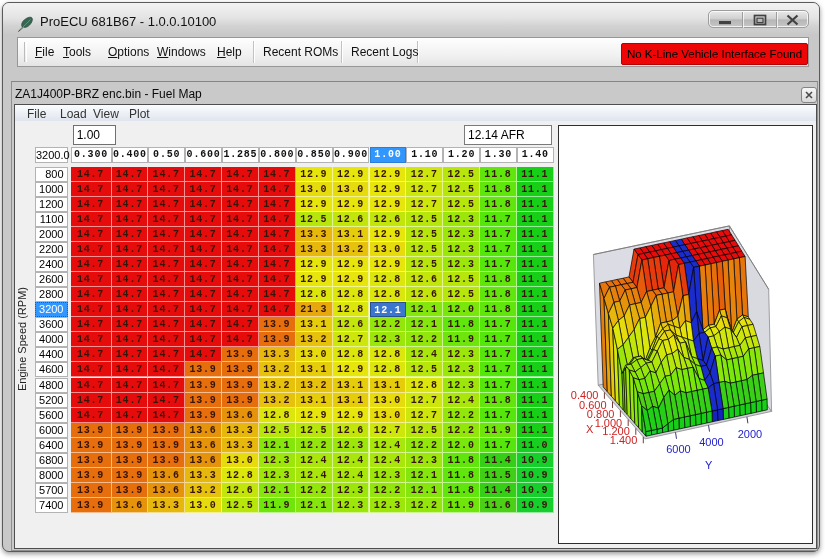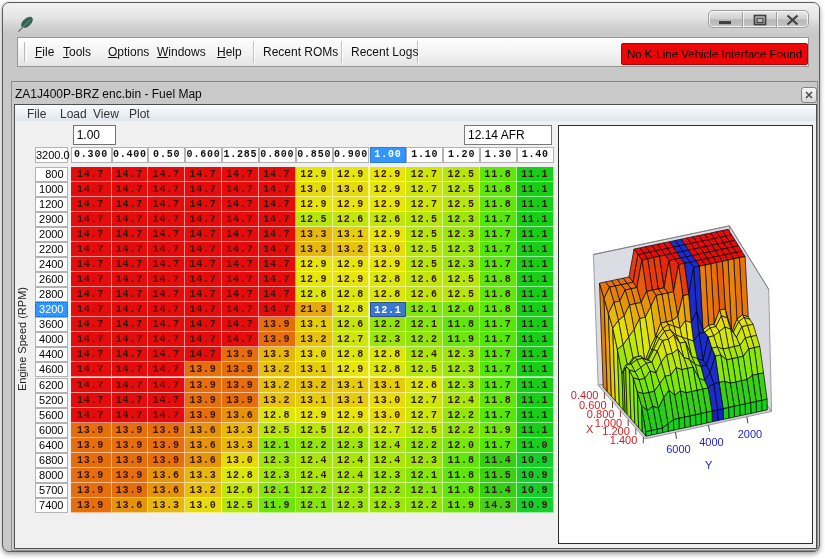--- a/index.html
+++ b/index.html
@@ -42,20 +42,21 @@
 .hdrbar { position:absolute; background:#f2f2f2; border:1px solid #c6c6c6; }
 .axr { font-size:11px; fill:#c22; font-family:"Liberation Sans",sans-serif; }
 .axb { font-size:11px; fill:#22c; font-family:"Liberation Sans",sans-serif; }
 </style></head><body>
 <div id="win">
   <div id="tbar"></div>
   <svg class="abs" style="left:13px;top:11px" width="20" height="20" viewBox="0 0 20 20">
     <path d="M2.5 17.5 C3.5 16 5 14.5 6.5 13.2 L5.8 12 C5.2 10.2 6.2 7.8 8.2 6 C10.5 3.8 13.8 2.6 15.4 3.4 C17 4.2 16.6 7 14.8 9.6 C13.2 11.9 10.6 13.6 8.6 13.4 L7.6 13.1 C5.8 14.6 4 16.2 2.5 17.5 Z" fill="#356753" stroke="#24483a" stroke-width="0.7"></path>
     <path d="M4.5 15.5 C7.5 12.5 11 9 14.5 5.5" stroke="#6fa188" stroke-width="0.8" fill="none"></path>
   </svg>
+  <div id="title">ProECU 681B67 - 1.0.0.10100</div>
   <div id="wbtns">
     <div class="wsep" style="left:33px"></div>
       <div class="wsep" style="left:67px"></div>
     <svg class="abs" style="left:0;top:0" width="101" height="18" viewBox="0 0 101 18">
       <rect x="10" y="10" width="12" height="3.2" fill="#414141"></rect>
       <rect x="45.5" y="4.5" width="11" height="9" fill="none" stroke="#414141" stroke-width="1.7"></rect>
       <rect x="48" y="7.2" width="6" height="4.4" fill="none" stroke="#414141" stroke-width="1.2"></rect>
       <path d="M78.5 4.5 L88.5 13.5 M88.5 4.5 L78.5 13.5" stroke="#414141" stroke-width="2.2"></path>
     </svg>
   </div>
@@ -154,21 +155,21 @@
     <div class="dc" style="left:185.2px;top:211.7px;width:36.8px;height:15.07px;background:hsl(0,90%,47.5%)">14.7</div>
     <div class="dc" style="left:222.0px;top:211.7px;width:36.8px;height:15.07px;background:hsl(0,90%,47.5%)">14.7</div>
     <div class="dc" style="left:258.9px;top:211.7px;width:36.9px;height:15.07px;background:hsl(0,90%,47.5%)">14.7</div>
     <div class="dc" style="left:295.8px;top:211.7px;width:36.9px;height:15.07px;background:hsl(73,90%,47.5%)">12.5</div>
     <div class="dc" style="left:332.6px;top:211.7px;width:36.9px;height:15.07px;background:hsl(70,90%,47.5%)">12.6</div>
     <div class="dc" style="left:369.5px;top:211.7px;width:36.9px;height:15.07px;background:hsl(70,90%,47.5%)">12.6</div>
     <div class="dc" style="left:406.3px;top:211.7px;width:36.9px;height:15.07px;background:hsl(73,90%,47.5%)">12.5</div>
     <div class="dc" style="left:443.2px;top:211.7px;width:36.9px;height:15.07px;background:hsl(80,90%,47.5%)">12.3</div>
     <div class="dc" style="left:480.0px;top:211.7px;width:36.9px;height:15.07px;background:hsl(100,90%,47.5%)">11.7</div>
     <div class="dc" style="left:516.9px;top:211.7px;width:36.9px;height:15.07px;background:hsl(120,80%,45.0%)">11.1</div>
-    <div class="rh" style="left:35.0px;top:211.7px;width:32.5px;height:15.07px">2900</div>
+    <div class="rh" style="left:35.0px;top:211.7px;width:32.5px;height:15.07px">1100</div>
     <div class="dc" style="left:70.5px;top:226.8px;width:41.0px;height:15.07px;background:hsl(0,90%,47.5%)">14.7</div>
     <div class="dc" style="left:111.5px;top:226.8px;width:36.8px;height:15.07px;background:hsl(0,90%,47.5%)">14.7</div>
     <div class="dc" style="left:148.3px;top:226.8px;width:36.8px;height:15.07px;background:hsl(0,90%,47.5%)">14.7</div>
     <div class="dc" style="left:185.2px;top:226.8px;width:36.8px;height:15.07px;background:hsl(0,90%,47.5%)">14.7</div>
     <div class="dc" style="left:222.0px;top:226.8px;width:36.8px;height:15.07px;background:hsl(0,90%,47.5%)">14.7</div>
     <div class="dc" style="left:258.9px;top:226.8px;width:36.9px;height:15.07px;background:hsl(0,90%,47.5%)">14.7</div>
     <div class="dc" style="left:295.8px;top:226.8px;width:36.9px;height:15.07px;background:hsl(47,90%,47.5%)">13.3</div>
     <div class="dc" style="left:332.6px;top:226.8px;width:36.9px;height:15.07px;background:hsl(53,90%,47.5%)">13.1</div>
     <div class="dc" style="left:369.5px;top:226.8px;width:36.9px;height:15.07px;background:hsl(60,90%,47.5%)">12.9</div>
     <div class="dc" style="left:406.3px;top:226.8px;width:36.9px;height:15.07px;background:hsl(73,90%,47.5%)">12.5</div>
@@ -308,21 +309,21 @@
     <div class="dc" style="left:185.2px;top:377.5px;width:36.8px;height:15.07px;background:hsl(27,90%,47.5%)">13.9</div>
     <div class="dc" style="left:222.0px;top:377.5px;width:36.8px;height:15.07px;background:hsl(27,90%,47.5%)">13.9</div>
     <div class="dc" style="left:258.9px;top:377.5px;width:36.9px;height:15.07px;background:hsl(50,90%,47.5%)">13.2</div>
     <div class="dc" style="left:295.8px;top:377.5px;width:36.9px;height:15.07px;background:hsl(50,90%,47.5%)">13.2</div>
     <div class="dc" style="left:332.6px;top:377.5px;width:36.9px;height:15.07px;background:hsl(53,90%,47.5%)">13.1</div>
     <div class="dc" style="left:369.5px;top:377.5px;width:36.9px;height:15.07px;background:hsl(53,90%,47.5%)">13.1</div>
     <div class="dc" style="left:406.3px;top:377.5px;width:36.9px;height:15.07px;background:hsl(63,90%,47.5%)">12.8</div>
     <div class="dc" style="left:443.2px;top:377.5px;width:36.9px;height:15.07px;background:hsl(80,90%,47.5%)">12.3</div>
     <div class="dc" style="left:480.0px;top:377.5px;width:36.9px;height:15.07px;background:hsl(100,90%,47.5%)">11.7</div>
     <div class="dc" style="left:516.9px;top:377.5px;width:36.9px;height:15.07px;background:hsl(120,80%,45.0%)">11.1</div>
-    <div class="rh" style="left:35.0px;top:377.5px;width:32.5px;height:15.07px">6200</div>
+    <div class="rh" style="left:35.0px;top:377.5px;width:32.5px;height:15.07px">4800</div>
     <div class="dc" style="left:70.5px;top:392.6px;width:41.0px;height:15.07px;background:hsl(0,90%,47.5%)">14.7</div>
     <div class="dc" style="left:111.5px;top:392.6px;width:36.8px;height:15.07px;background:hsl(0,90%,47.5%)">14.7</div>
     <div class="dc" style="left:148.3px;top:392.6px;width:36.8px;height:15.07px;background:hsl(0,90%,47.5%)">14.7</div>
     <div class="dc" style="left:185.2px;top:392.6px;width:36.8px;height:15.07px;background:hsl(27,90%,47.5%)">13.9</div>
     <div class="dc" style="left:222.0px;top:392.6px;width:36.8px;height:15.07px;background:hsl(27,90%,47.5%)">13.9</div>
     <div class="dc" style="left:258.9px;top:392.6px;width:36.9px;height:15.07px;background:hsl(50,90%,47.5%)">13.2</div>
     <div class="dc" style="left:295.8px;top:392.6px;width:36.9px;height:15.07px;background:hsl(53,90%,47.5%)">13.1</div>
     <div class="dc" style="left:332.6px;top:392.6px;width:36.9px;height:15.07px;background:hsl(53,90%,47.5%)">13.1</div>
     <div class="dc" style="left:369.5px;top:392.6px;width:36.9px;height:15.07px;background:hsl(57,90%,47.5%)">13.0</div>
     <div class="dc" style="left:406.3px;top:392.6px;width:36.9px;height:15.07px;background:hsl(67,90%,47.5%)">12.7</div>
@@ -418,21 +419,21 @@
     <div class="dc" style="left:111.5px;top:498.0px;width:36.8px;height:15.07px;background:hsl(37,90%,47.5%)">13.6</div>
     <div class="dc" style="left:148.3px;top:498.0px;width:36.8px;height:15.07px;background:hsl(47,90%,47.5%)">13.3</div>
     <div class="dc" style="left:185.2px;top:498.0px;width:36.8px;height:15.07px;background:hsl(57,90%,47.5%)">13.0</div>
     <div class="dc" style="left:222.0px;top:498.0px;width:36.8px;height:15.07px;background:hsl(73,90%,47.5%)">12.5</div>
     <div class="dc" style="left:258.9px;top:498.0px;width:36.9px;height:15.07px;background:hsl(93,90%,47.5%)">11.9</div>
     <div class="dc" style="left:295.8px;top:498.0px;width:36.9px;height:15.07px;background:hsl(87,90%,47.5%)">12.1</div>
     <div class="dc" style="left:332.6px;top:498.0px;width:36.9px;height:15.07px;background:hsl(80,90%,47.5%)">12.3</div>
     <div class="dc" style="left:369.5px;top:498.0px;width:36.9px;height:15.07px;background:hsl(80,90%,47.5%)">12.3</div>
     <div class="dc" style="left:406.3px;top:498.0px;width:36.9px;height:15.07px;background:hsl(83,90%,47.5%)">12.2</div>
     <div class="dc" style="left:443.2px;top:498.0px;width:36.9px;height:15.07px;background:hsl(93,90%,47.5%)">11.9</div>
-    <div class="dc" style="left:480.0px;top:498.0px;width:36.9px;height:15.07px;background:hsl(103,80%,45.0%)">14.3</div>
+    <div class="dc" style="left:480.0px;top:498.0px;width:36.9px;height:15.07px;background:hsl(103,80%,45.0%)">11.6</div>
     <div class="dc" style="left:516.9px;top:498.0px;width:36.9px;height:15.07px;background:hsl(127,80%,45.0%)">10.9</div>
     <div class="rh" style="left:35.0px;top:498.0px;width:32.5px;height:15.07px">7400</div>
   <div class="abs" style="left:558px;top:125px;width:255px;height:419px;border:1px solid #2e2e2e;background:#fff"></div>
   <svg class="abs" style="left:558px;top:125px" width="256" height="419" viewBox="558 125 256 419">
       <polygon points="732.9,356.2 771.6,411.4 645.1,438.9 598.2,385.2" fill="#cfcfd7" stroke="#8a8a8a" stroke-width="0.8"></polygon>
       <polygon points="732.9,356.2 729.4,225.9 593.4,254.5 598.2,385.2" fill="#dcdce4" stroke="#8a8a8a" stroke-width="0.8"></polygon>
       <polygon points="732.9,356.2 729.4,225.9 768.7,289.3 771.6,411.4" fill="#d9d9e0" stroke="#8a8a8a" stroke-width="0.8"></polygon>
       <polyline points="593.4,254.5 729.4,225.9 768.7,289.3" fill="none" stroke="#7a7a7a" stroke-width="0.9"></polyline>
       <polygon points="603.2,386.9 607.3,391.7 604.0,298.4 599.5,283.2" fill="hsl(32,90%,47.5%)" stroke="#000" stroke-width="0.7"></polygon>
       <polygon points="607.3,391.7 611.4,396.3 608.4,313.4 604.0,298.4" fill="hsl(42,90%,47.5%)" stroke="#000" stroke-width="0.7"></polygon>

